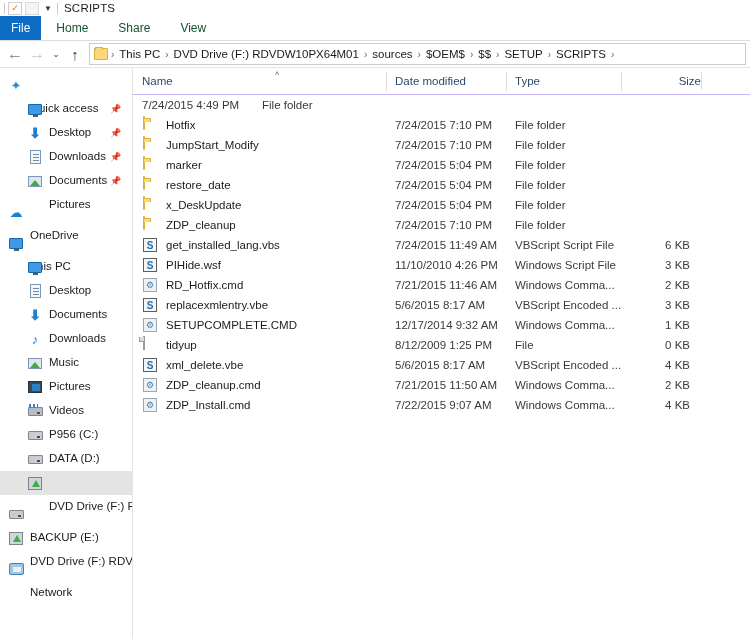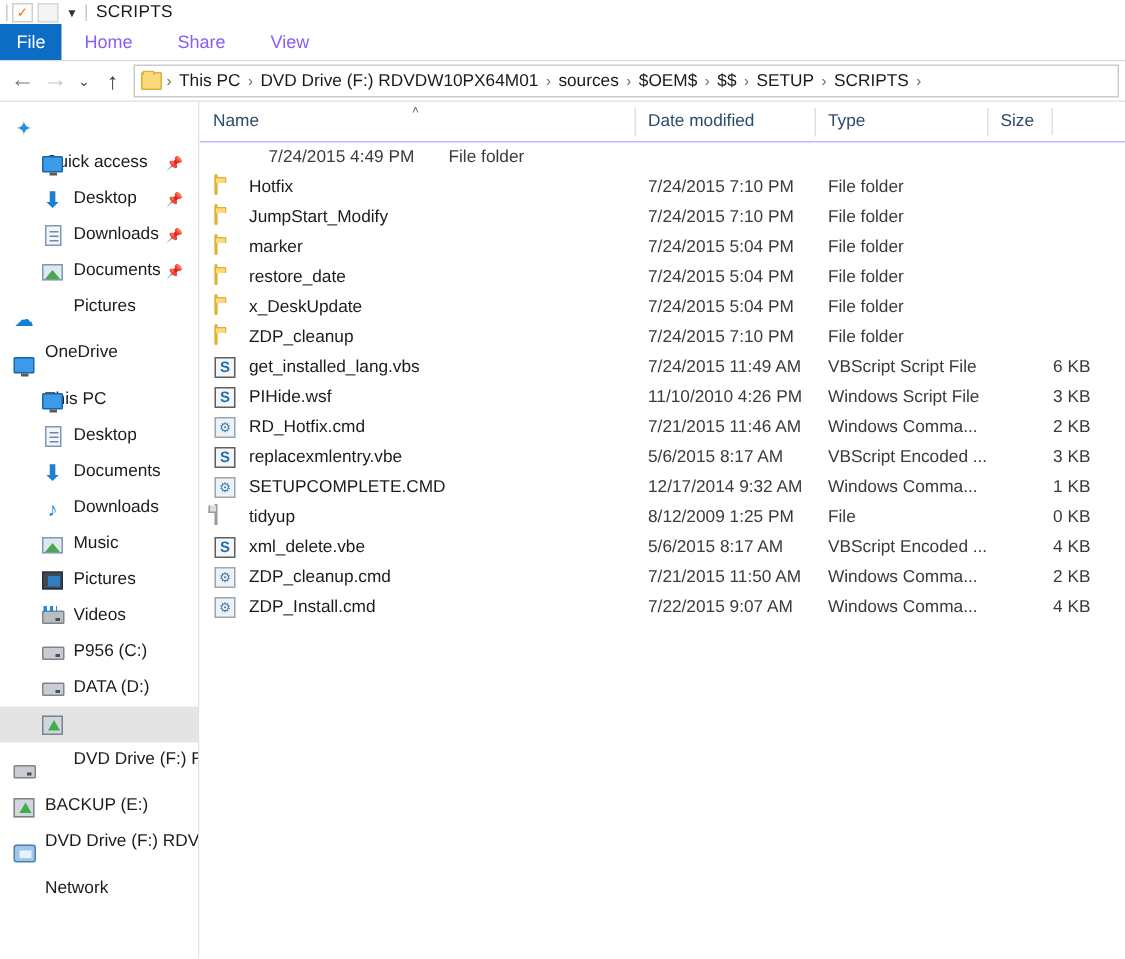--- a/index.html
+++ b/index.html
@@ -38,21 +38,21 @@
     background: #ffffff; border-bottom: 1px solid #dcdcdc;
     font-size: 12px;
   }
   .tab-file {
     background: #0d6cc4; color: #fff;
     padding: 0 11px; display: flex; align-items: center;
     font-size: 12px;
   }
   .tab {
     padding: 0 15px; display: flex; align-items: center;
-    color: #8b5cf6; font-size: 12px;
+    color: #14532d; font-size: 12px;
   }
 
   
   .addrbar {
     height: 27px; display: flex; align-items: center;
     background: #ffffff; padding: 0 4px; gap: 0px;
     border-bottom: 1px solid #e4e4e4;
   }
   .navbtn {
     width: 22px; height: 22px; display: flex; align-items: center;
@@ -150,23 +150,23 @@
   .hdr-cell + .hdr-cell::before {
     content:""; position:absolute; left:0; top:4px; bottom:4px;
     width:1px; background:#dfdfdf;
   }
   .hdr-end { position:absolute; top:4px; bottom:4px; width:1px; background:#dfdfdf; }
   .sort-chev {
     position: absolute; top: 1px; left: 56%;
     font-size: 8px; color: #3f6a99;
   }
   .col-name { width: 253px; }
-  .col-date { width: 120px; margin-left: 37px; }
+  .col-date { width: 120px; }
   .col-type { width: 115px; }
-  .col-size { width: 80px; text-align: right; }
+  .col-size { width: 80px; text-align: right; justify-content: flex-end; }
 
   .row {
     height: 20px; display: flex; align-items: center;
     font-size: 11.5px; color: #1b1b1b;
   }
   .cell { height: 20px; display: flex; align-items: center; padding-left: 9px; overflow: hidden; white-space: nowrap; }
   .cell.size { justify-content: flex-end; padding-right: 11px; padding-left: 0; }
   .cell.date, .cell.type, .cell.size { color: #3a3a3a; }
   .cell.name { padding-left: 10px; gap: 7px; }
 

